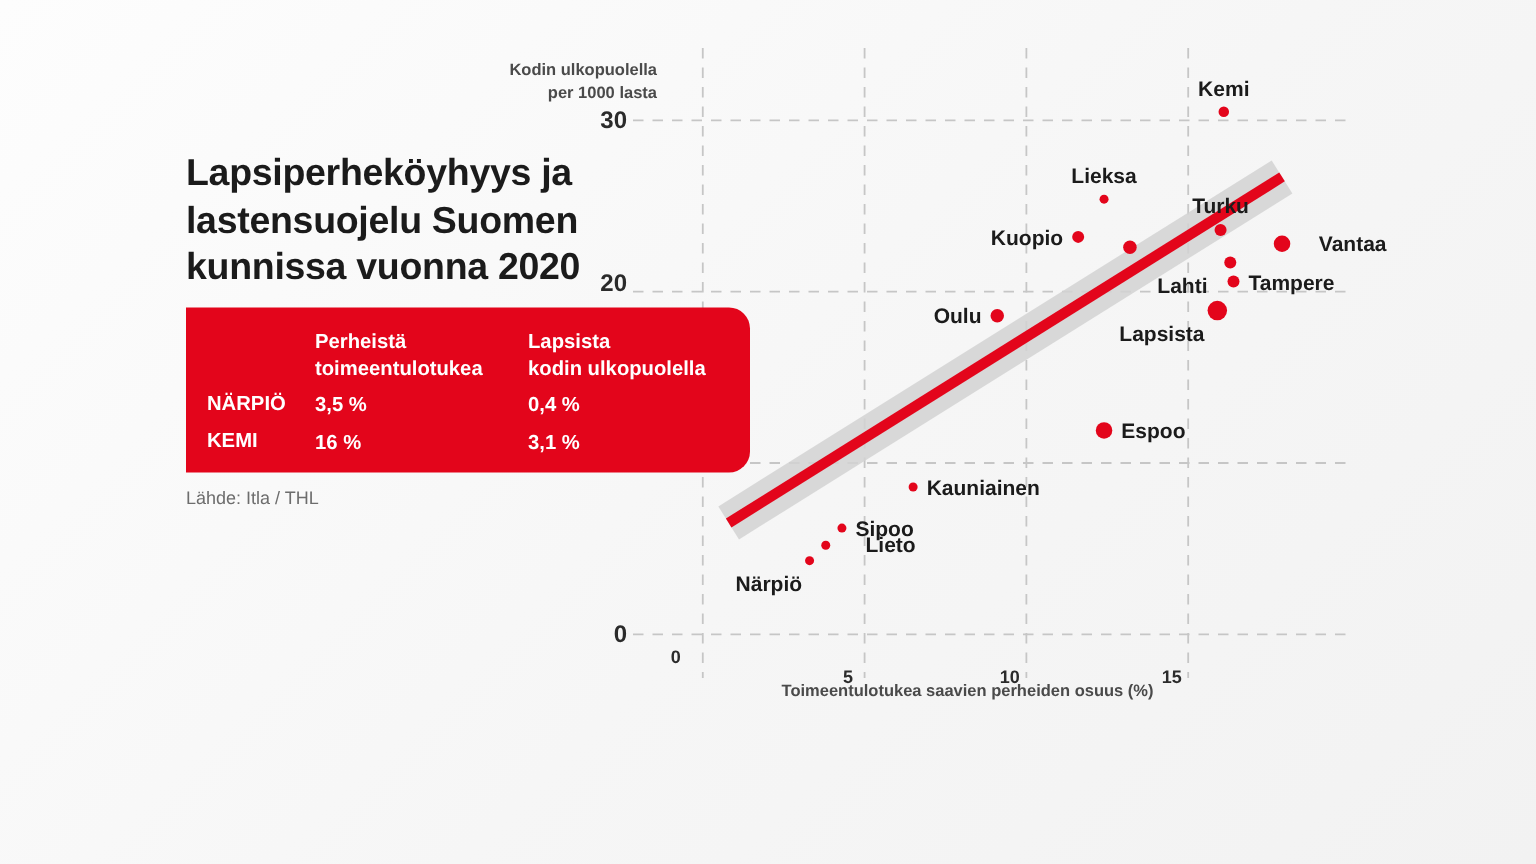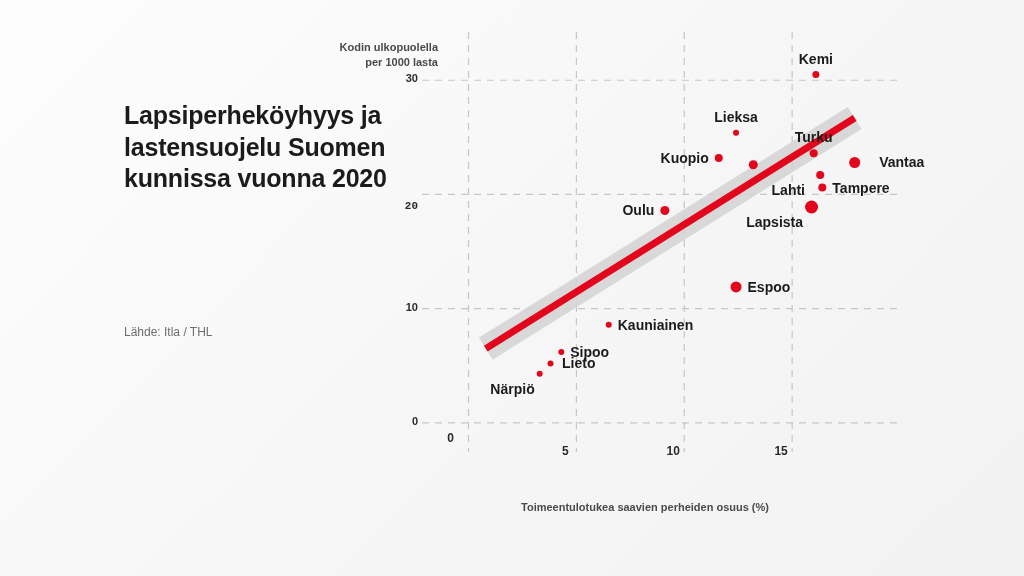--- a/index.html
+++ b/index.html
@@ -37,25 +37,25 @@
 
   
   .chart-area{position:absolute;left:0;top:0;width:1024px;height:576px;pointer-events:none;}
   .y-axis-title{
     position:absolute;left:318px;top:40px;width:120px;
     text-align:right;font-size:11px;font-weight:bold;color:#4a4a4a;
     line-height:1.35;white-space:pre-line;
   }
   .x-axis-title{
     position:absolute;left:420px;top:455px;width:450px;
-    text-align:center;font-size:11px;font-weight:bold;color:#4a4a4a;margin-top:46px;
+    text-align:center;font-size:11px;font-weight:bold;color:#4a4a4a;
   }
   .ytick{
     position:absolute;width:40px;text-align:right;
-    font-size:11px;font-weight:bold;color:#2b2b2b;
+    font-size:16px;font-weight:bold;color:#2b2b2b;
   }
   .xtick{
     position:absolute;width:40px;text-align:center;
     font-size:12px;font-weight:bold;color:#2b2b2b;
   }
   .plabel{
     position:absolute;font-size:14px;font-weight:bold;color:#1b1b1b;
     white-space:nowrap;transform:translateY(-50%);
   }
   .plabel.right{transform:translate(0,-50%);}
@@ -95,43 +95,62 @@
       <circle cx="539.7129629629629" cy="373.7623188405797" r="3" fill="#e3051b"></circle>
     </svg>
 
   <div class="y-axis-title">Kodin ulkopuolella
 per 1000 lasta</div>
   <div class="x-axis-title">Toimeentulotukea saavien perheiden osuus (%)</div>
 
   <div id="overlay">
       <div class="ytick" style="left: 378px; top: 414.87px;">0</div>
       <div class="ytick" style="left: 378px; top: 300.667px;">10</div>
-      <div class="ytick" style="left: 378px; top: 200px; font-family: Liberation Mono, monospace;">20</div>
+      <div class="ytick" style="left: 378px; top: 181px;">20</div>
       <div class="ytick" style="left: 378px; top: 72.2609px;">30</div>
       <div class="xtick" style="left: 430.519px; top: 431px;">0</div>
       <div class="xtick" style="left: 545.389px; top: 444px;">5</div>
       <div class="xtick" style="left: 653.259px; top: 444px;">10</div>
       <div class="xtick" style="left: 761.13px; top: 444px;">15</div>
       <div class="plabel center" style="left: 815.861px; top: 58.5507px;">Kemi</div>
       <div class="plabel center" style="left: 736.037px; top: 116.794px;">Lieksa</div>
       <div class="plabel left" style="left: 708.778px; top: 157.919px;">Kuopio</div>
       <div class="plabel center" style="left: 813.704px; top: 137.351px;">Turku</div>
       <div class="plabel right" style="left: 866.194px; top: 162.487px; margin-left: 13px;">Vantaa</div>
       <div class="plabel left" style="left: 805px; top: 190.049px;">Lahti</div>
       <div class="plabel right" style="left: 832.333px; top: 187.612px;">Tampere</div>
       <div class="plabel left" style="left: 803.046px; top: 222.026px;">Lapsista</div>
       <div class="plabel left" style="left: 654.343px; top: 210.452px;">Oulu</div>
       <div class="plabel right" style="left: 747.537px; top: 286.968px;">Espoo</div>
       <div class="plabel right" style="left: 617.75px; top: 324.655px; text-align: center;">Kauniainen</div>
       <div class="plabel right" style="left: 570.287px; top: 352.064px;">Sipoo</div>
-      <div class="plabel right" style="left: 551px; top: 363.484px; padding-left: 11px;">Lieto</div>
+      <div class="plabel right" style="left: 566px; top: 363.484px; padding-left: 11px;">Lieto</div>
       <div class="plabel left" style="left: 534.713px; top: 388.762px;">Närpiö</div>
     </div>
 
   <div class="left-panel">
     <h1 class="chart-title">Lapsiperheköyhyys ja
 lastensuojelu Suomen
 kunnissa vuonna 2020</h1>
   </div>
 
+  <div class="fact-table">
+    <div class="ft-row ft-head">
+      <div class="ft-c0"></div>
+      <div class="ft-c1">Perheistä
+toimeentulotukea</div>
+      <div class="ft-c2">Lapsista
+kodin ulkopuolella</div>
+    </div>
+    <div class="ft-row ft-body-row">
+      <div class="ft-c0">NÄRPIÖ</div>
+      <div class="ft-c1">3,5 %</div>
+      <div class="ft-c2">0,4 %</div>
+    </div>
+    <div class="ft-row ft-body-row">
+      <div class="ft-c0">KEMI</div>
+      <div class="ft-c1">16 %</div>
+      <div class="ft-c2">3,1 %</div>
+    </div>
+  </div>
 
   <div class="source">Lähde: Itla / THL</div>
 </div>
 
 </body></html>

